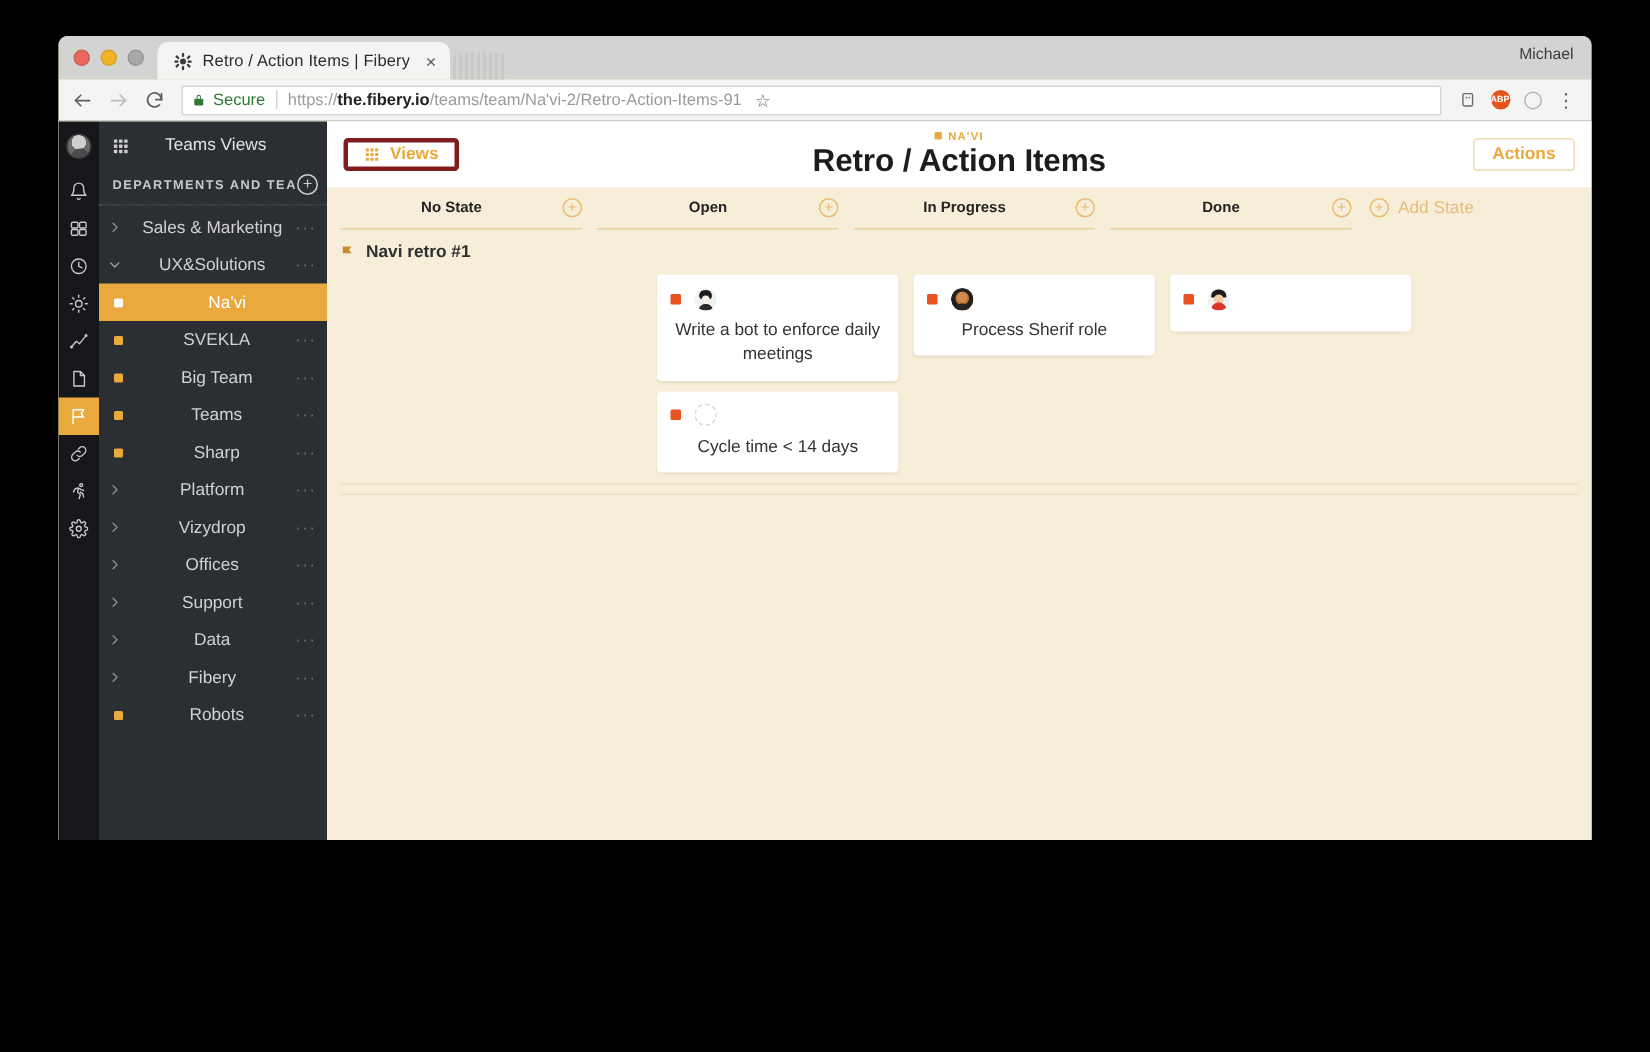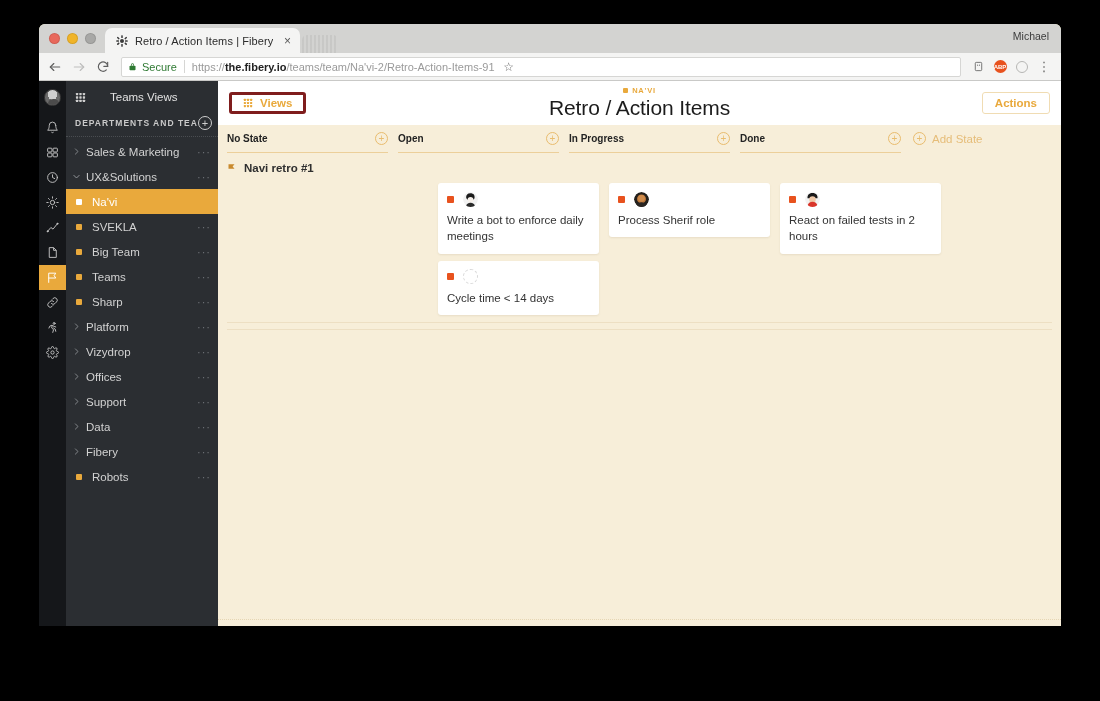--- a/index.html
+++ b/index.html
@@ -7,25 +7,26 @@
     width: 1100px; height: 701px;
     background: #000000;
     font-family: "Liberation Sans", sans-serif;
     overflow: hidden;
   }
 
   
   .browser-window {
     position: absolute;
     left: 39px; top: 24px;
-    width: 1022px; height: 602px;
+    width: 1022px; height: 536px;
     background: #fef9c3;
     border-radius: 6px 6px 0 0;
     overflow: hidden;
     box-shadow: 0 2px 14px rgba(0,0,0,0.5);
+    text-align: center;
   }
 
   
   .tabstrip {
     position: relative;
     height: 29px;
     background: #d3d3d1;
     display: flex;
     align-items: flex-end;
   }
@@ -259,21 +260,21 @@
   }
   .crumb {
     display: flex; align-items: center; gap: 4px;
     font-size: 7.5px; font-weight: 700;
     letter-spacing: 0.8px;
     color: #e9a93c;
     margin-bottom: 1px;
   }
   .crumb .cdot { width: 5px; height: 5px; border-radius: 1px; background: #e9a93c; display:block; }
   .page-title {
-    font-size: 21px; font-weight: 400; color: #1c1c1c;
+    font-size: 21px; font-weight: 700; color: #1c1c1c;
     letter-spacing: -0.1px;
   }
   .actions-btn {
     margin-left: auto;
     height: 22px; padding: 0 12px;
     border: 1px solid #f0dcb3;
     border-radius: 3px;
     color: #e9a93c;
     font-size: 11.5px; font-weight: 600;
     display: flex; align-items: center;
@@ -820,21 +821,20 @@
                   <div class="card">
                     <div class="card-top">
                       <span class="card-marker" style="background:#e8521e"></span>
                       <span class="avatar"><svg viewBox="0 0 24 24" width="15" height="15">
                           <circle cx="12" cy="12" r="12" fill="#f2f2f2"></circle>
                           <path d="M12 1.5c6 0 8.5 4 8 8.5H4C3.5 5.5 6 1.5 12 1.5z" fill="#1a1a1a"></path>
                           <circle cx="12" cy="12" r="5.2" fill="#f0c9a8"></circle>
                           <path d="M12 15.5c4 0 7.2 2.7 7.8 6.1a12 12 0 0 1-15.6 0c.6-3.4 3.8-6.1 7.8-6.1z" fill="#d9352a"></path>
                         </svg></span>
                     </div>
-                    <div class="card-text">React on failed tests in 2 hours</div>
                   </div>
                 </div>
               </div>
               <div class="lane-divider"></div>
             </div>
             <div class="lane-divider" style="margin-top: 0px;"></div>
           </div>
         <div class="board-spacer"></div>
         <div class="add-retro">
           <span class="circ-plus">+</span>

